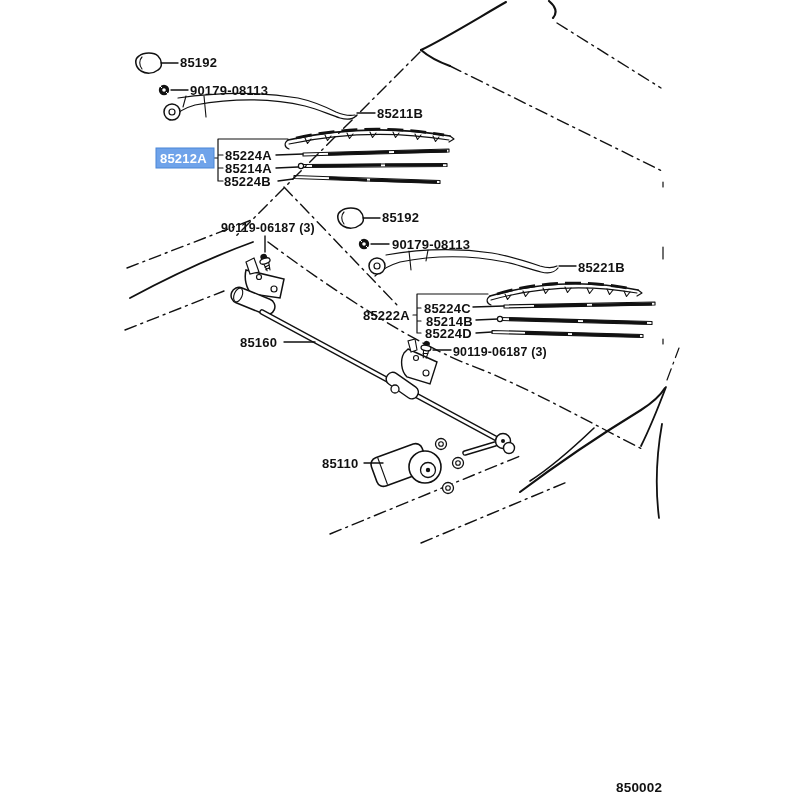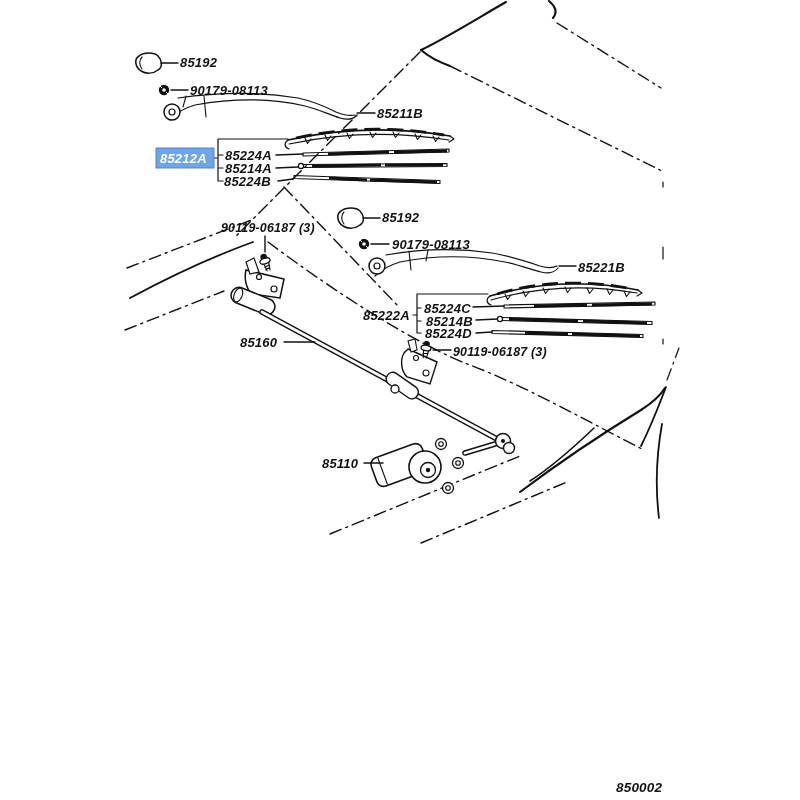--- a/index.html
+++ b/index.html
@@ -1,16 +1,16 @@
 <!DOCTYPE html>
 <html><head>
 <meta charset="utf-8">
 <style>
   html,body{margin:0;padding:0;background:#ffffff;}
-  .stage{width:800px;height:800px;position:relative;background:#ffffff;overflow:hidden;font-style:italic;}
+  .stage{width:800px;height:800px;position:relative;background:#ffffff;overflow:hidden;}
   svg text{font-family:"Liberation Sans","DejaVu Sans",sans-serif;font-weight:700;letter-spacing:.2px;}
   .t13{font-size:13px}
   .t12{font-size:12.4px}
   .t14{font-size:13.5px}
   .ln{fill:none;stroke:#111;stroke-width:1.4;stroke-linecap:round;stroke-linejoin:round}
   .s1{stroke-width:1.1}
   .s12{stroke-width:1.2}
   .s16{stroke-width:1.6}
   .s18{stroke-width:1.8}
   .s2{stroke-width:2.1}

